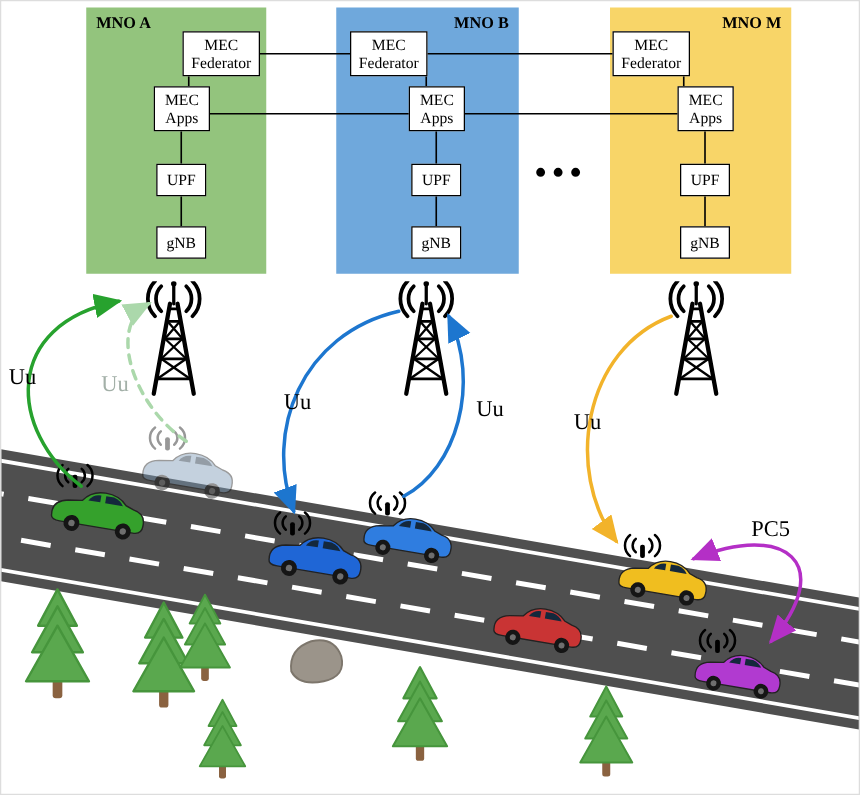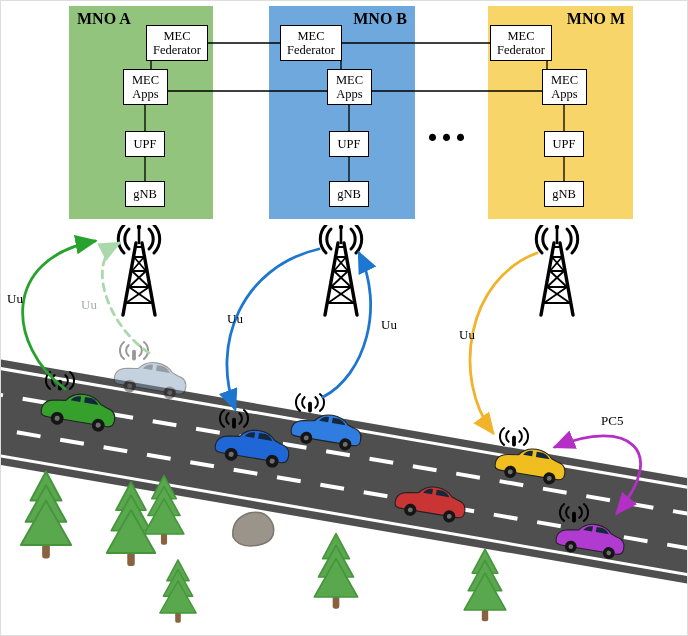--- a/index.html
+++ b/index.html
@@ -4,34 +4,34 @@
 <style>
   * { margin:0; padding:0; box-sizing:border-box; }
   html,body { background:#fff; }
   body { font-family:"Liberation Serif", serif; }
   .canvas { position:relative; width:688px; height:636px; background:#fff; overflow:hidden; border:1px solid #ddd; }
 
   .panel { position:absolute; top:5px; height:213px; z-index:1; }
   .panel-a { left:68px;  width:144px; }
   .panel-b { left:268px; width:146px; }
   .panel-m { left:487px; width:145px; }
-  .panel-title { position:absolute; top:4px; font-weight:bold; font-size:16px; color:#000; }
+  .panel-title { position:absolute; top:4px; font-weight:bold; font-size:13px; color:#000; }
   .title-left  { left:8px; }
   .title-right { right:8px; }
 
   svg.scene { position:absolute; left:0; top:0; z-index:2; }
 
   .node { position:absolute; background:#fff; border:1.2px solid #000; display:flex;
           flex-direction:column; align-items:center; justify-content:center;
           font-size:12.5px; line-height:1.12; text-align:right; z-index:3; color:#000; }
 
   .ellipsis { position:absolute; left:426px; top:100px; width:60px; font-size:44px;
               font-weight:bold; letter-spacing:3px; z-index:3; color:#000; }
 
-  .lbl { position:absolute; font-size:13px; color:#000; z-index:4; }
+  .lbl { position:absolute; font-size:18px; color:#000; z-index:4; }
   .lbl-uu1 { left:6px;   top:290px; }
   .lbl-uu2 { left:80px;  top:296px; color:#a3b0a8; }
   .lbl-uu3 { left:226px; top:310px; }
   .lbl-uu4 { left:380px; top:316px; }
   .lbl-uu5 { left:458px; top:326px; }
   .lbl-pc5 { left:600px; top:412px; }
 </style>
 </head>
 <body>
 

